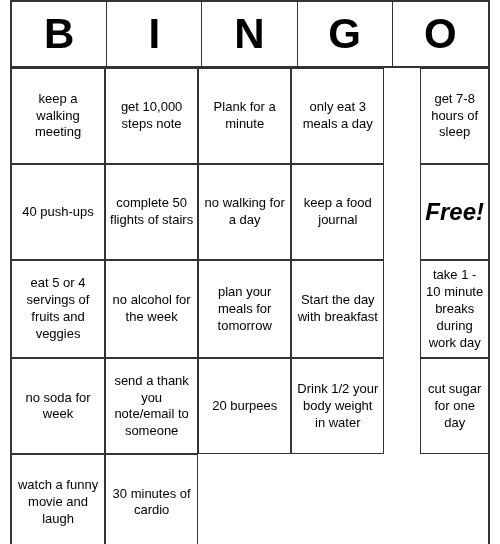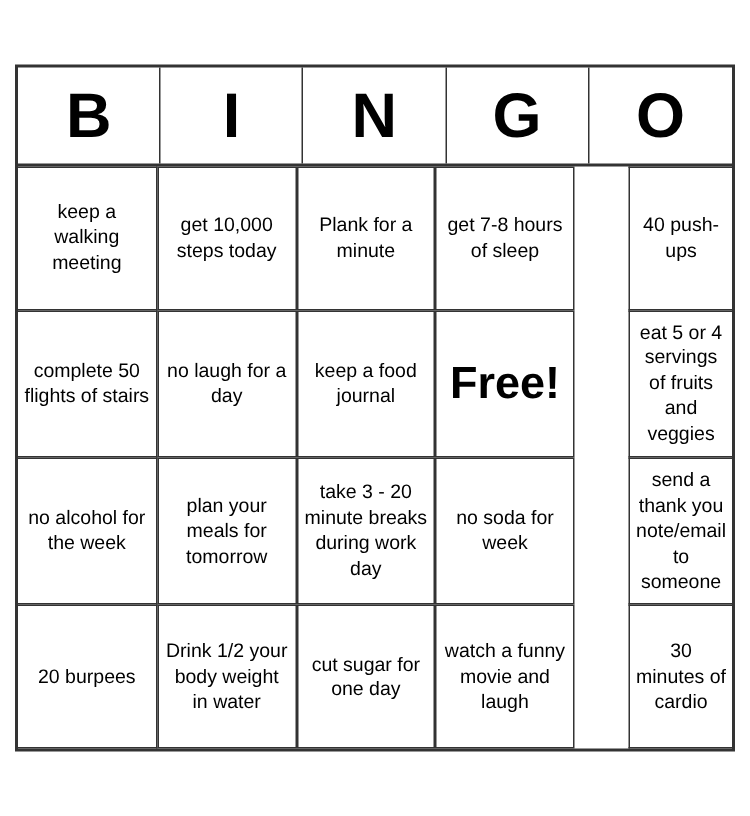--- a/index.html
+++ b/index.html
@@ -48,49 +48,52 @@
       line-height: 1.3;
     }
     .bingo-cell:nth-child(5n) {
       border-right: none;
       margin-left: 36px;
     }
     .bingo-cell:nth-child(5n+1) {
       border-left: none;
     }
     .free-cell {
-      font-size: 30px;
+      font-size: 24px;
       font-weight: bold;
+      font-style: italic;
     }
   </style>
 </head>
 <body>
 
 <div class="bingo-card">
   <div class="bingo-header">
   <div class="bingo-header-cell">B</div>
       <div class="bingo-header-cell">I</div>
       <div class="bingo-header-cell">N</div>
       <div class="bingo-header-cell">G</div>
       <div class="bingo-header-cell">O</div>
     </div>
   <div class="bingo-grid">
   <div class="bingo-cell">keep a walking meeting</div>
-      <div class="bingo-cell">get 10,000 steps today</div>
+      <div class="bingo-cell">get 10,000 steps note</div>
       <div class="bingo-cell">Plank for a minute</div>
+      <div class="bingo-cell">only eat 3 meals a day</div>
       <div class="bingo-cell">get 7-8 hours of sleep</div>
       <div class="bingo-cell">40 push-ups</div>
       <div class="bingo-cell">complete 50 flights of stairs</div>
-      <div class="bingo-cell">no laugh for a day</div>
+      <div class="bingo-cell">no walking for a day</div>
       <div class="bingo-cell">keep a food journal</div>
       <div class="bingo-cell free-cell">Free!</div>
       <div class="bingo-cell">eat 5 or 4 servings of fruits and veggies</div>
       <div class="bingo-cell">no alcohol for the week</div>
       <div class="bingo-cell">plan your meals for tomorrow</div>
-      <div class="bingo-cell">take 3 - 20 minute breaks during work day</div>
+      <div class="bingo-cell">Start the day with breakfast</div>
+      <div class="bingo-cell">take 1 - 10 minute breaks during work day</div>
       <div class="bingo-cell">no soda for week</div>
       <div class="bingo-cell">send a thank you note/email to someone</div>
       <div class="bingo-cell">20 burpees</div>
       <div class="bingo-cell">Drink 1/2 your body weight in water</div>
       <div class="bingo-cell">cut sugar for one day</div>
       <div class="bingo-cell">watch a funny movie and laugh</div>
       <div class="bingo-cell">30 minutes of cardio</div>
     </div>
 </div>
 

